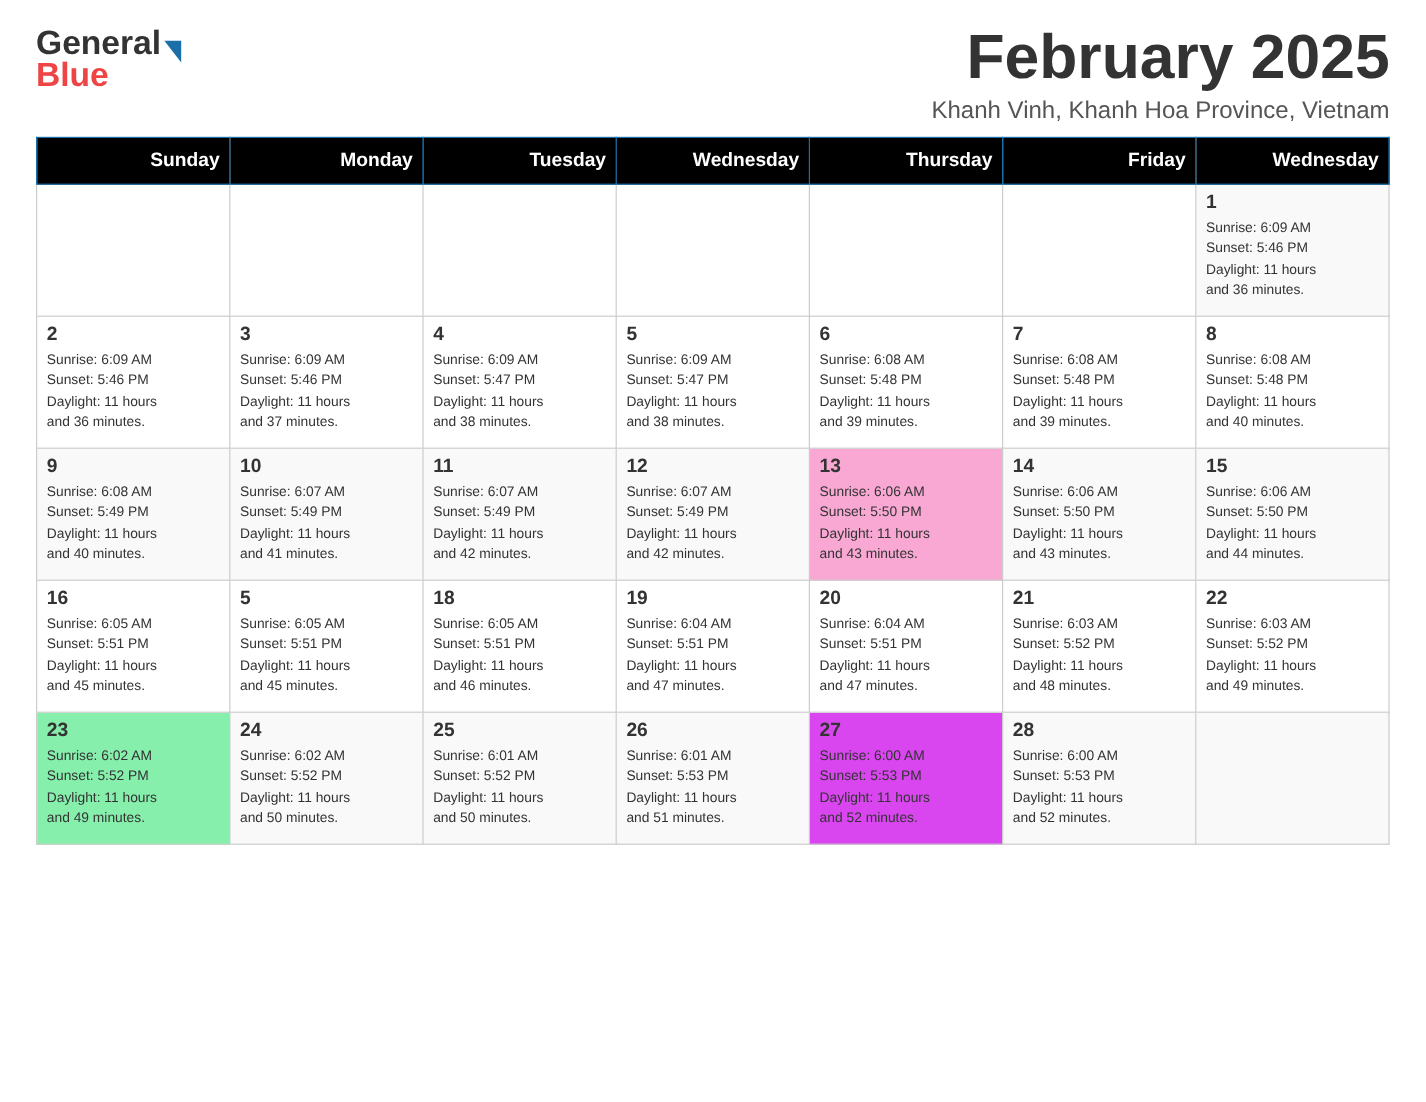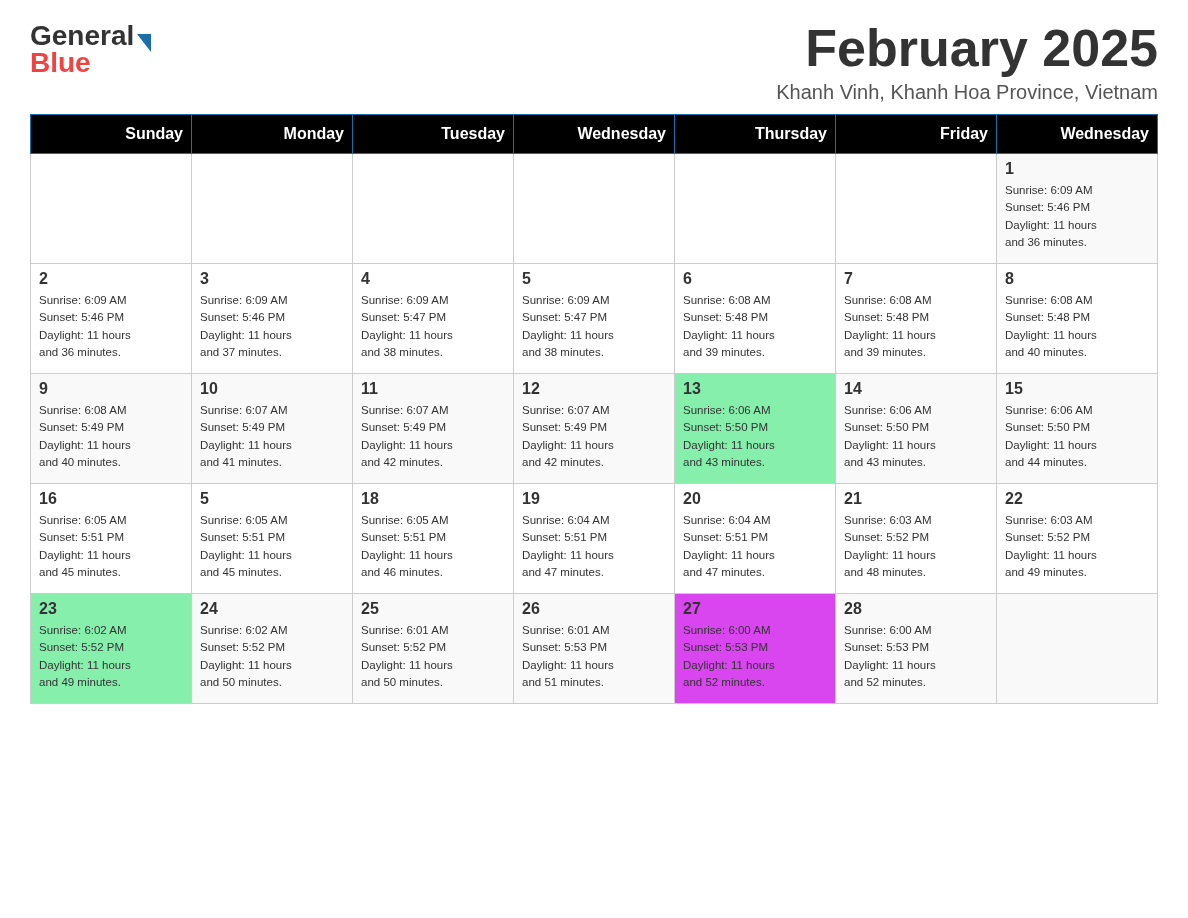--- a/index.html
+++ b/index.html
@@ -221,21 +221,21 @@
 Daylight: 11 hours
 and 42 minutes.</div>
         </td>
         <td style="background-color: rgb(249, 249, 249);">
           <span class="day-number">12</span>
           <div class="day-info" style="white-space: pre-line;">Sunrise: 6:07 AM
 Sunset: 5:49 PM
 Daylight: 11 hours
 and 42 minutes.</div>
         </td>
-        <td style="background-color: #86efac;">
+        <td style="background-color: #f9a8d4;">
           <span class="day-number">13</span>
           <div class="day-info" style="white-space: pre-line;">Sunrise: 6:06 AM
 Sunset: 5:50 PM
 Daylight: 11 hours
 and 43 minutes.</div>
         </td>
         <td style="background-color: rgb(249, 249, 249);">
           <span class="day-number">14</span>
           <div class="day-info" style="white-space: pre-line;">Sunrise: 6:06 AM
 Sunset: 5:50 PM

